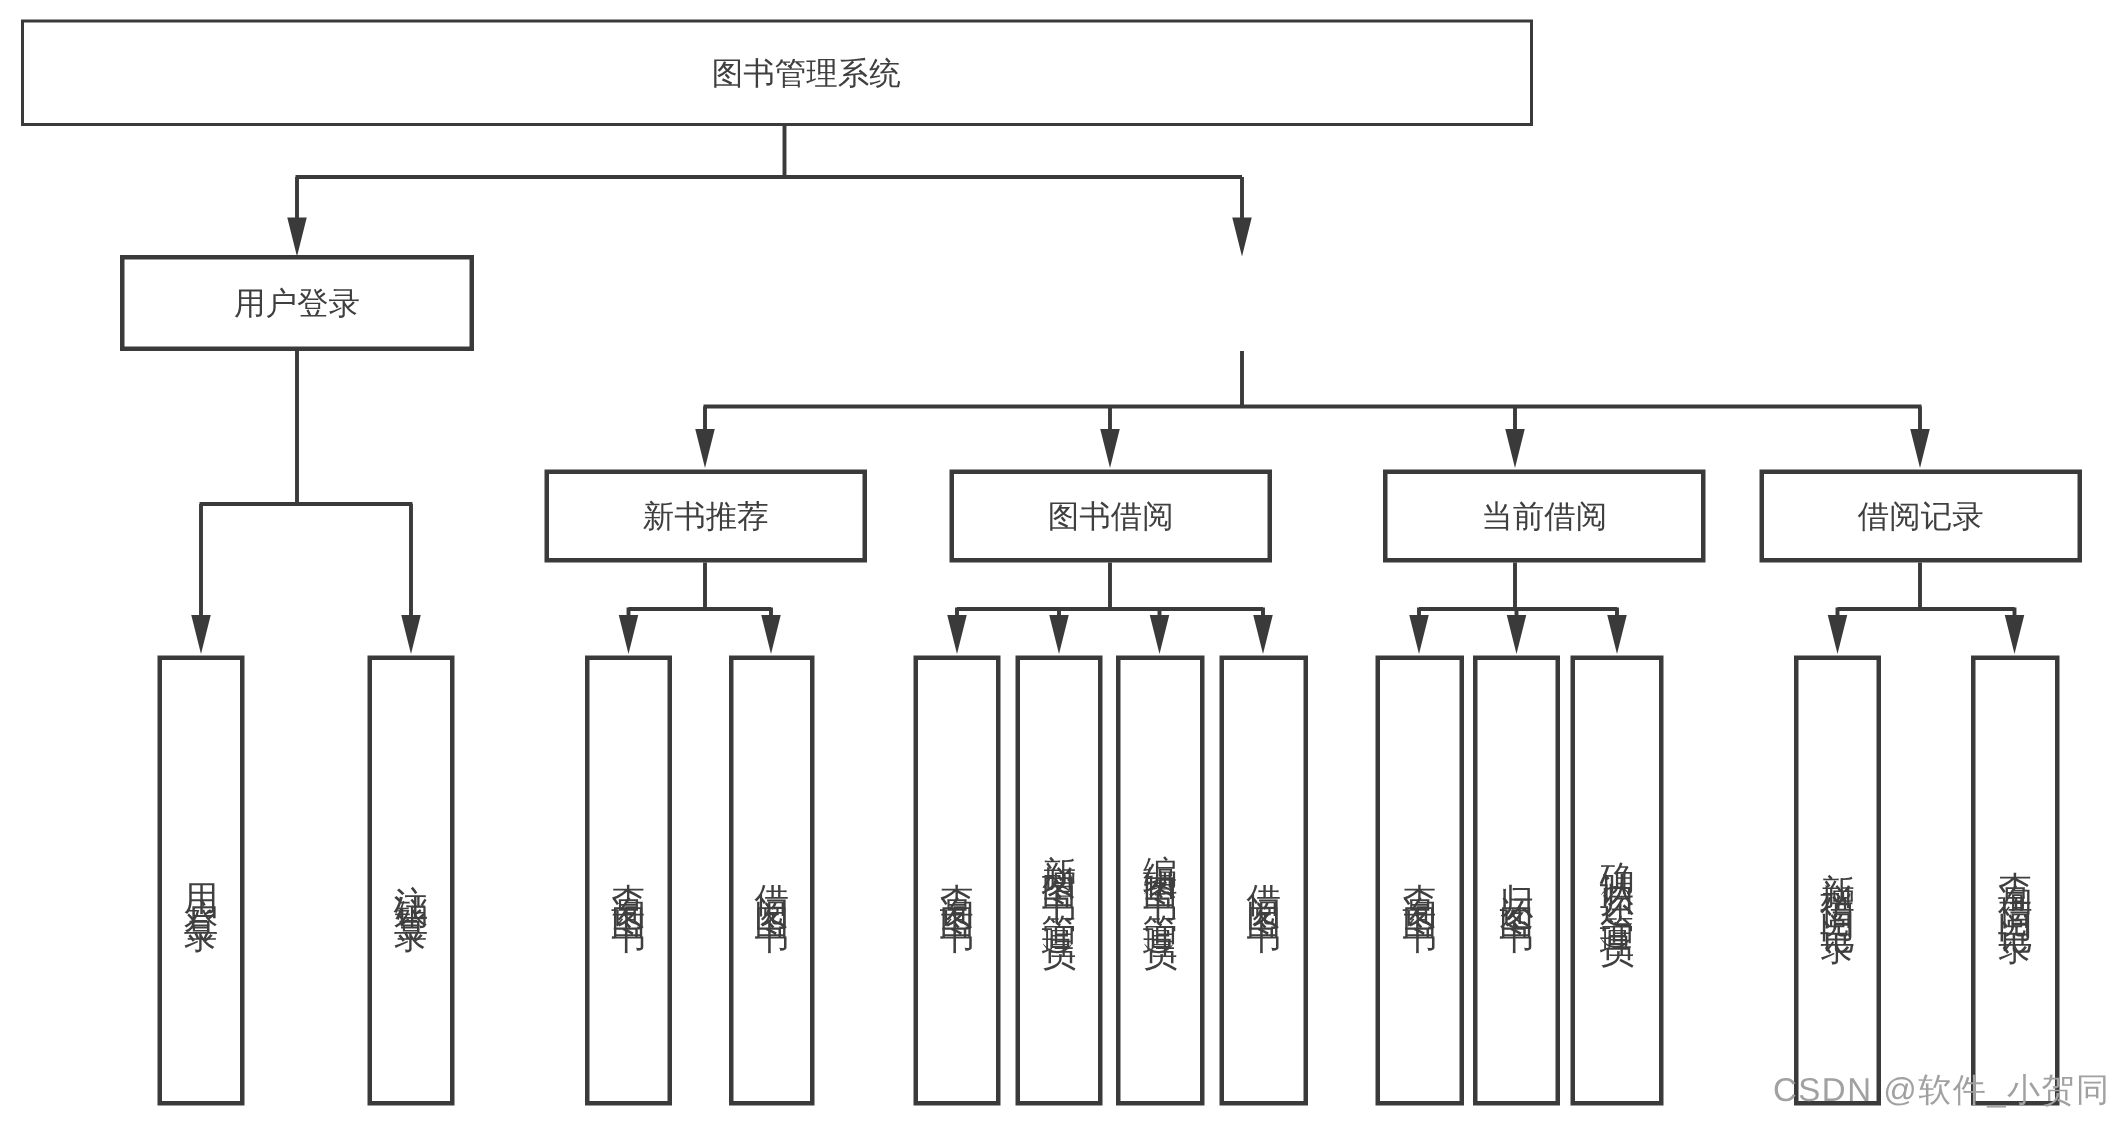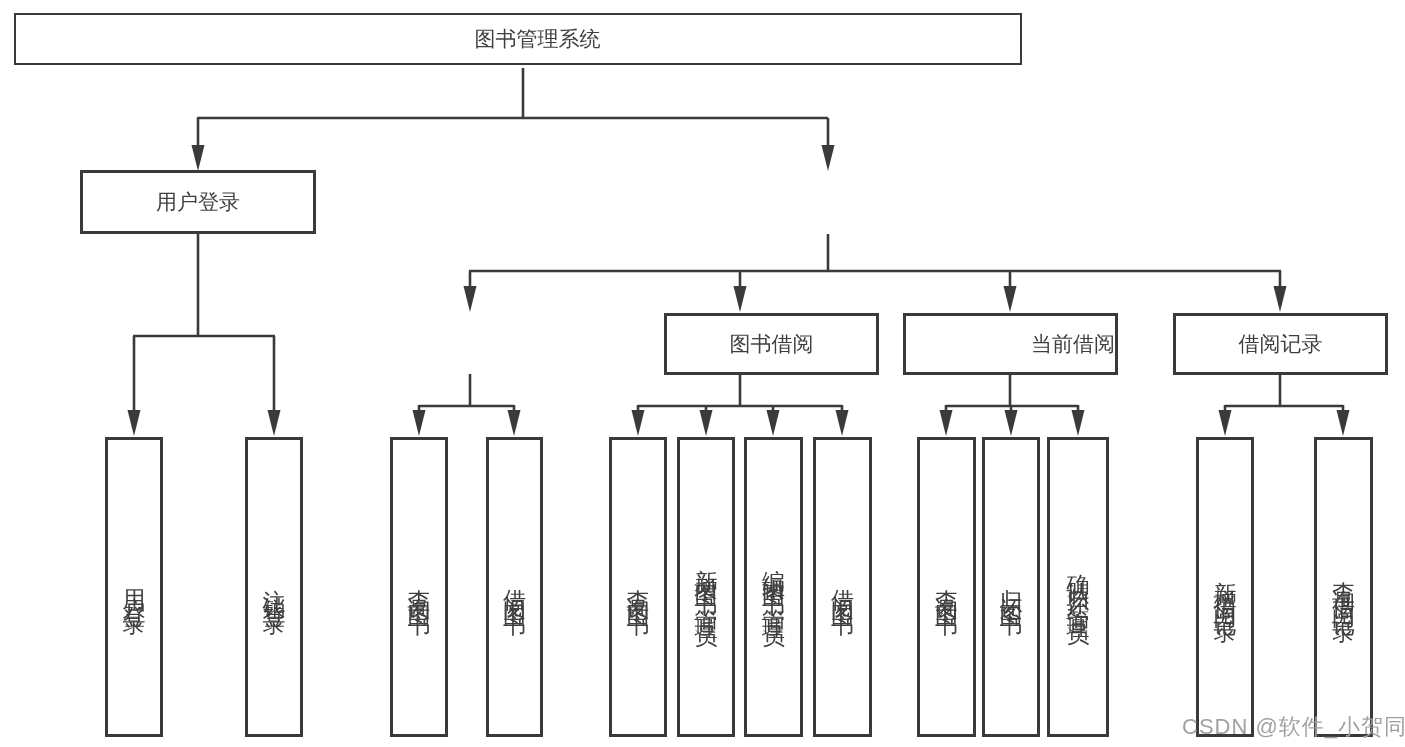--- a/index.html
+++ b/index.html
@@ -34,28 +34,28 @@
     box-sizing:border-box;
     background:#fff;
     border:3px solid var(--line,#3a3a3a);
     display:flex;
     align-items:center;
     justify-content:center;
     color:var(--text,#3f3f3f);
     font-size:21px;
     white-space:nowrap;
   }
-  #root-box{left:14px;top:13px;width:1008px;height:52px;border-width:2px;padding-left:39px;}
+  #root-box{left:14px;top:13px;width:1008px;height:71px;border-width:2px;padding-left:39px;}
   .l2{top:170px;width:236px;height:64px;}
   #n-user-login{left:80px;}
   #n-book-mgmt{left:710px;}
   .l3{top:313px;width:215px;height:62px;}
   #n-new-rec{left:363px;}
-  #n-book-borrow{left:664px;}
-  #n-current{left:903px;justify-content:flex-end;}
+  #n-book-borrow{left:633px;}
+  #n-current{left:922px;}
   #n-records{left:1173px;}
   .leaf{top:437px;height:300px;width:58px;}
   .leaf .vtext{
     writing-mode:vertical-rl;
     text-orientation:mixed;
     font-size:23px;
     letter-spacing:8px;
     line-height:1;
   }
   #lf-user-login{left:105px;}
@@ -147,20 +147,23 @@
   </svg>
 
   <div class="node" id="root-box">
     <span>图书管理系统</span>
   </div>
 
   <div class="node l2" id="n-user-login">
     <span>用户登录</span>
   </div>
 
+  <div class="node l3" id="n-new-rec">
+    <span>新书推荐</span>
+  </div>
   <div class="node l3" id="n-book-borrow">
     <span>图书借阅</span>
   </div>
   <div class="node l3" id="n-current">
     <span>当前借阅</span>
   </div>
   <div class="node l3" id="n-records">
     <span>借阅记录</span>
   </div>
 

